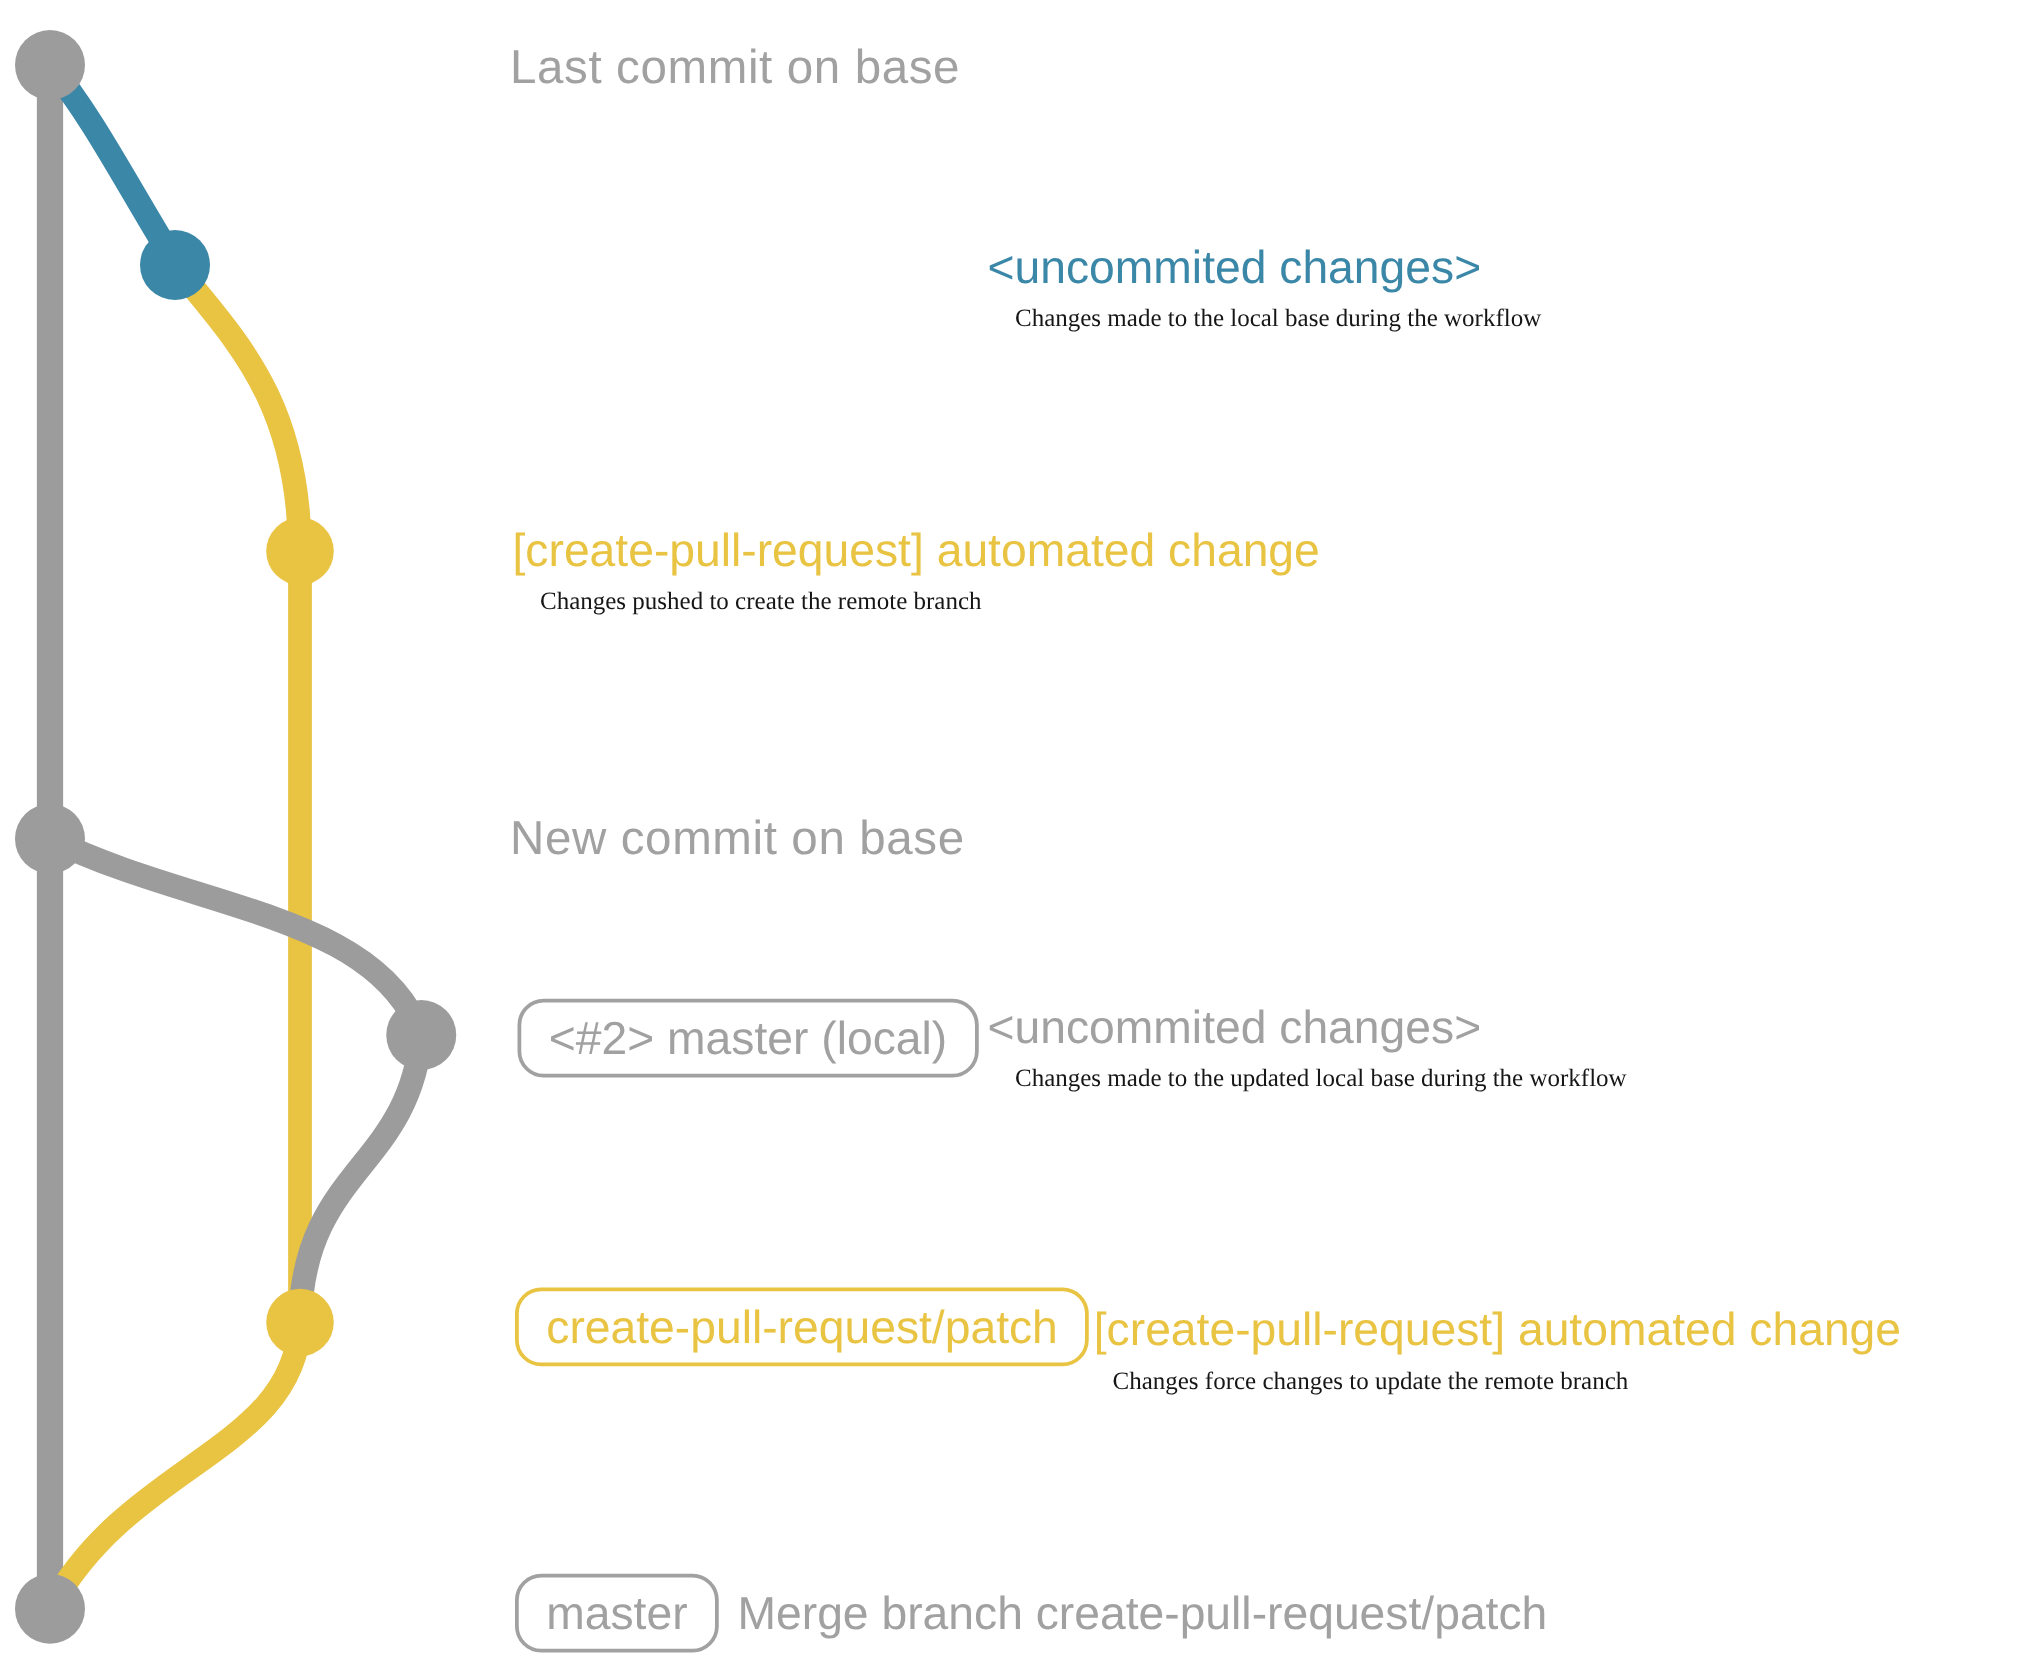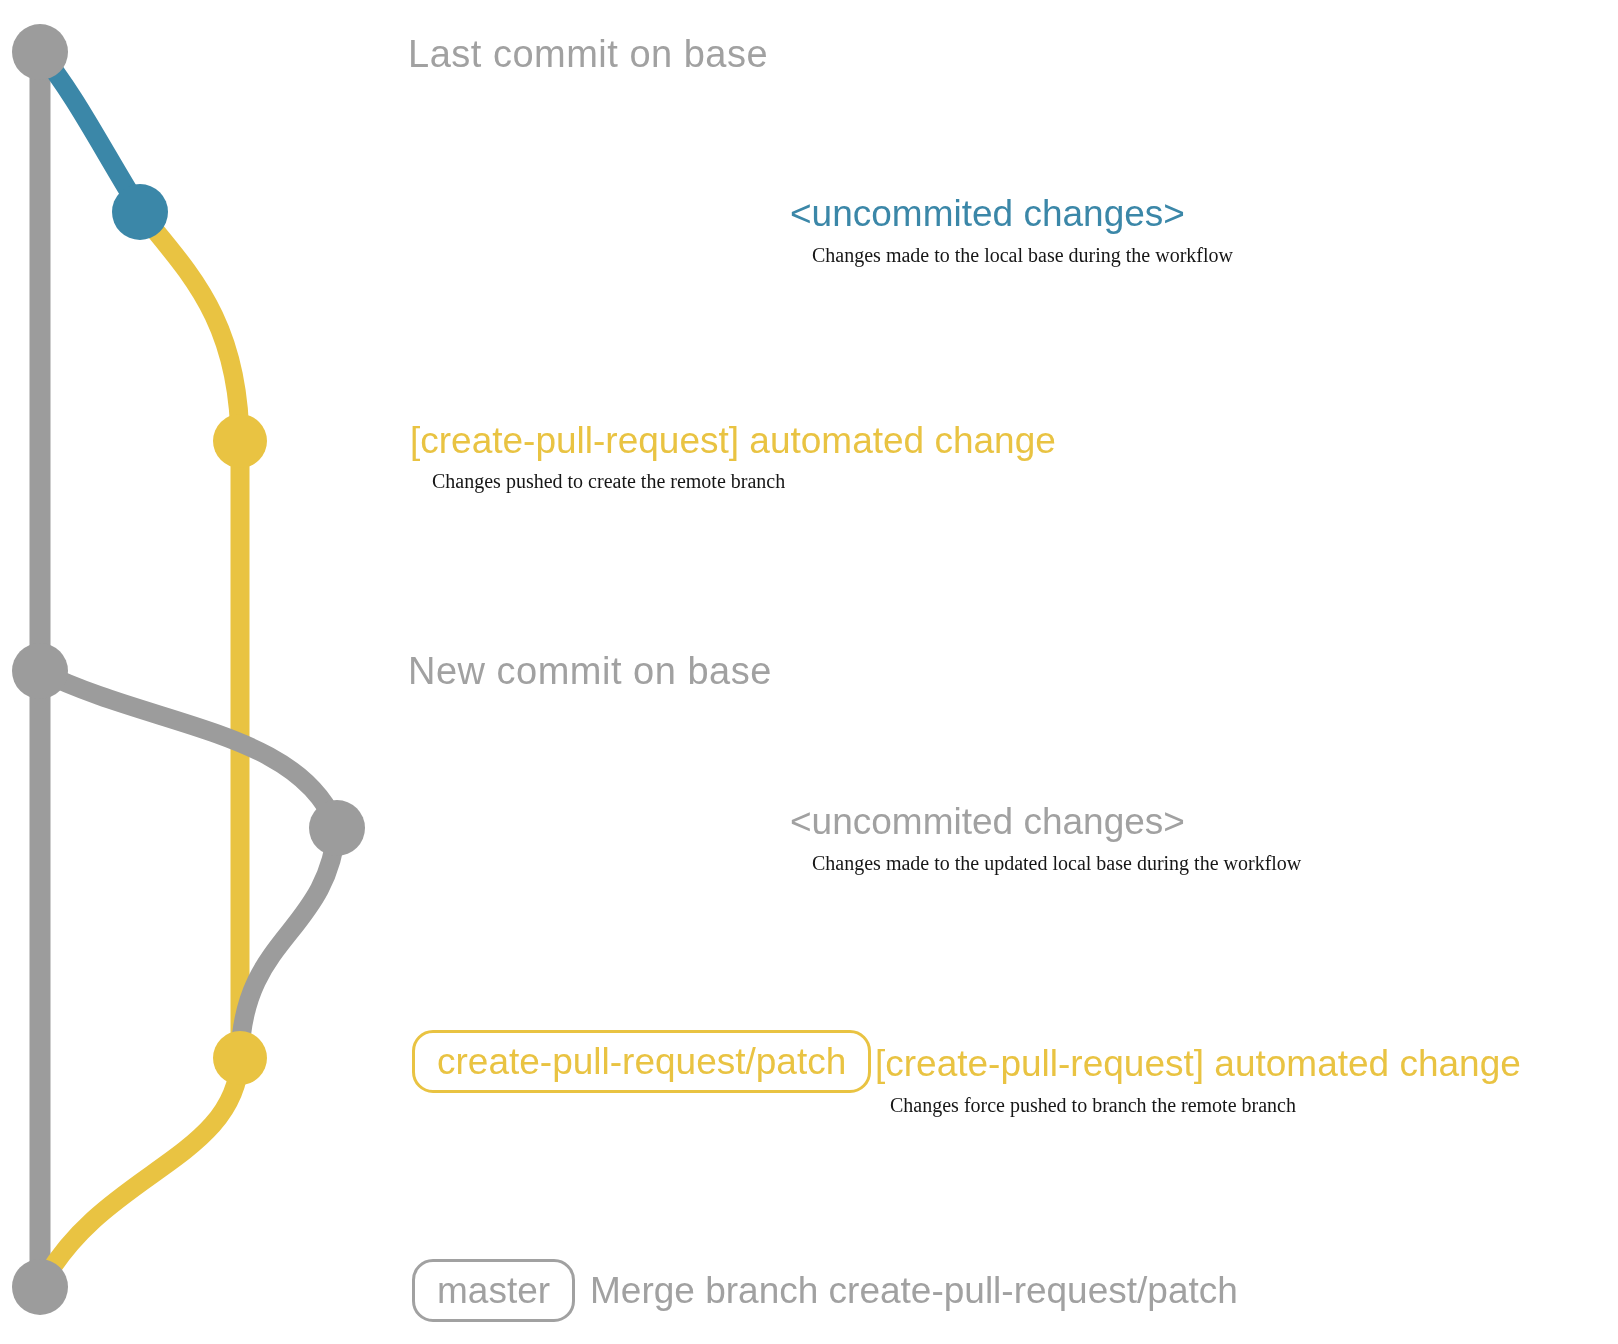--- a/index.html
+++ b/index.html
@@ -93,27 +93,30 @@
   <div class="abs heading" style="left:408px; top:33px;">Last commit on base</div>
 
   <div class="abs note blue" style="left:790px; top:193px;">&lt;uncommited changes&gt;</div>
   <div class="abs desc" style="left:812px; top:244px;">Changes made to the local base during the workflow</div>
 
   <div class="abs note yellow" style="left:410px; top:420px;">[create-pull-request] automated change</div>
   <div class="abs heading" style="left:408px; top:650px;">New commit on base</div>
 
   <div class="abs desc" style="left:432px; top:470px;">Changes pushed to create the remote branch</div>
 
+  <div class="abs tagbox gray" style="left:414px; top:799px;">
+    <span>&lt;#2&gt; master (local)</span>
+  </div>
   <div class="abs note gray" style="left:790px; top:801px;">&lt;uncommited changes&gt;</div>
   <div class="abs desc" style="left:812px; top:852px;">Changes made to the updated local base during the workflow</div>
 
   <div class="abs tagbox yellow" style="left:412px; top:1030px;">
     <span>create-pull-request/patch</span>
   </div>
   <div class="abs note yellow" style="left:875px; top:1043px;">[create-pull-request] automated change</div>
-  <div class="abs desc" style="left:890px; top:1094px;">Changes force pushed to branch the remote branch</div>
+  <div class="abs desc" style="left:890px; top:1094px;">Changes force changes to update the remote branch</div>
 
   <div class="abs tagbox gray" style="left:412px; top:1259px;">
     <span>master</span>
   </div>
   <div class="abs note gray" style="left:590px; top:1270px;">Merge branch create-pull-request/patch</div>
 
 </div>
 
 </body></html>

